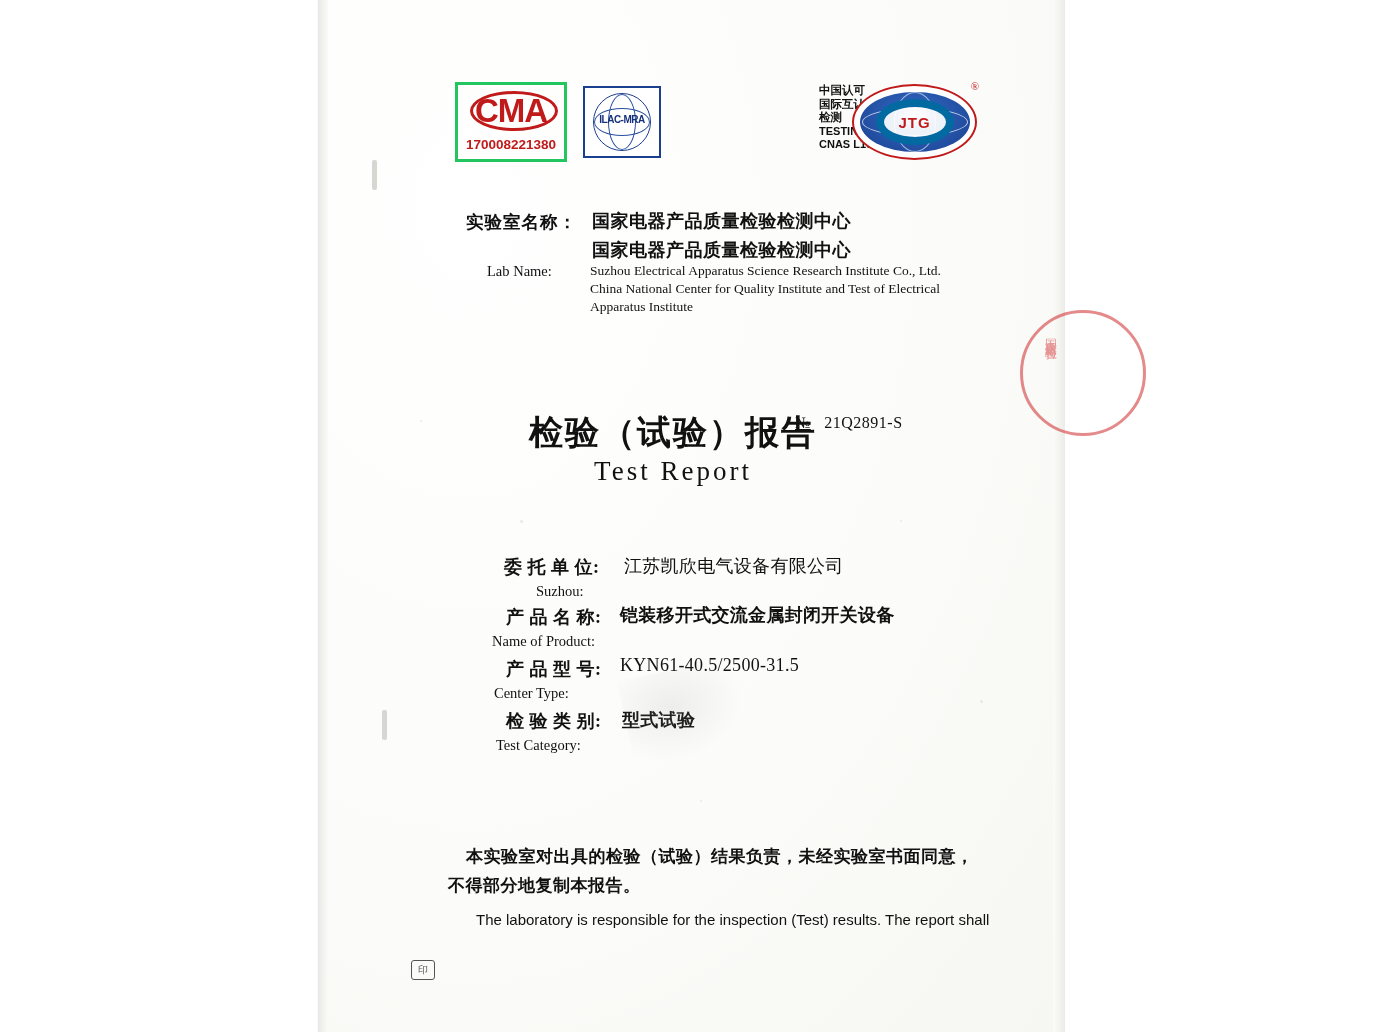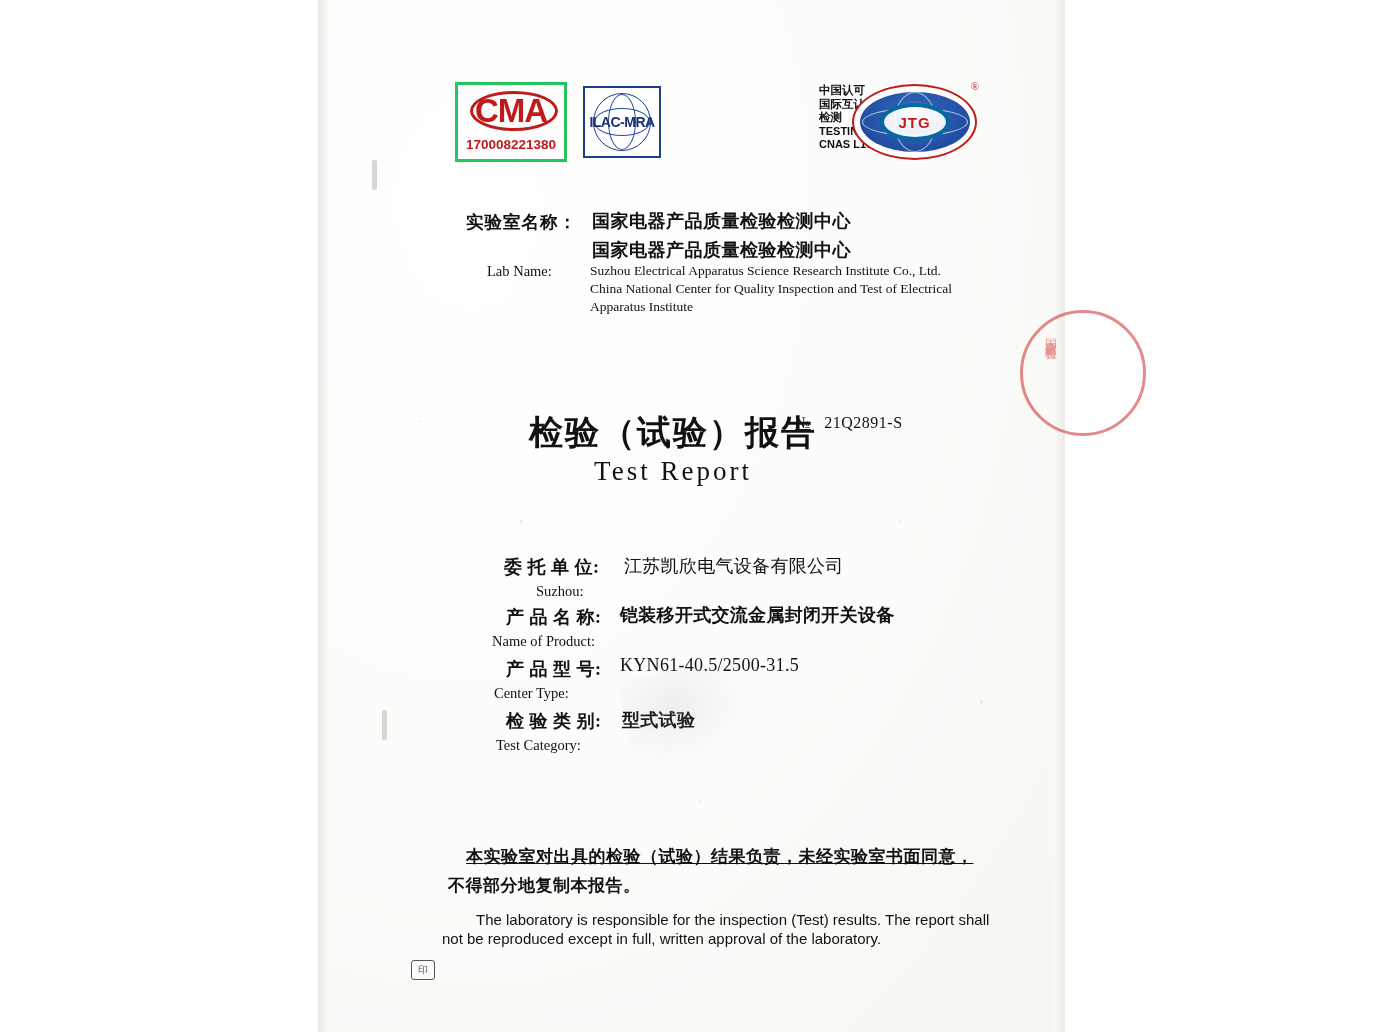--- a/index.html
+++ b/index.html
@@ -139,21 +139,21 @@
     border-radius: 50%;
   }
   .ilac-globe:before { width: 54px; height: 26px; }
   .ilac-globe:after  { width: 26px; height: 54px; }
   .ilac-label {
     position: absolute;
     left: 0; right: 0;
     top: 26px;
     text-align: center;
     font-family: "Liberation Sans", sans-serif;
-    font-size: 14px;
+    font-size: 10px;
     font-weight: bold;
     color: #16307a;
     letter-spacing: -0.5px;
   }
 
   
   .cnas {
     position: absolute;
     left: 222px; top: 2px;
     width: 230px; height: 76px;
@@ -227,21 +227,21 @@
     transform: translate(-50%,-50%);
     width: 40px; height: 58px;
     border: 1px solid rgba(255,255,255,0.6);
     border-radius: 50%;
   }
   .bluelogo-inner {
     position:absolute;
     left: 50%; top: 50%;
     transform: translate(-50%,-50%);
     width: 62px; height: 30px;
-    border: 4px solid #0369a1;
+    border: 8px solid #0369a1;
     border-radius: 50%;
     background: rgba(255,255,255,0.92);
     display:flex; align-items:center; justify-content:center;
     font-family:"Liberation Sans", sans-serif;
     font-weight: bold;
     font-size: 15px;
     color:#c01a1a;
     letter-spacing: 1px;
   }
   .reg-mark {
@@ -376,21 +376,20 @@
     transform: rotate(-12deg);
   }
 
   
   .note-cn-1 {
     position: absolute;
     left: 466px; top: 845px;
     font-size: 17px;
     font-weight: bold;
     letter-spacing: 0.5px;
-    text-decoration: underline;
   }
   .note-cn-2 {
     position: absolute;
     left: 448px; top: 874px;
     font-size: 17px;
     font-weight: bold;
     letter-spacing: 0.5px;
   }
   .note-en-1 {
     position: absolute;
@@ -468,21 +467,21 @@
       <span class="reg-mark">®</span>
     </div>
   </div>
 
   <div class="lab-block">
     <div class="lab-cn-label">实验室名称：</div>
     <div class="lab-en-label">Lab Name:</div>
     <div class="lab-cn-1">国家电器产品质量检验检测中心</div>
     <div class="lab-cn-2">国家电器产品质量检验检测中心</div>
     <div class="lab-en-1">Suzhou Electrical Apparatus Science Research Institute Co., Ltd.</div>
-    <div class="lab-en-2">China National Center for Quality Inspection and Test of    Electrical</div>
+    <div class="lab-en-2">China National Center for Quality Institute and Test of    Electrical</div>
     <div class="lab-en-3">Apparatus Institute</div>
   </div>
 
   <div class="stamp">
     <div class="stamp-text">国家质量检验</div>
   </div>
 
   <div class="report-no">
     <span class="no-sym">№</span>
     &nbsp;&nbsp;<span>21Q2891-S</span>
@@ -508,21 +507,20 @@
     <div class="f-cn" style="left:506px; top:164px;">检 验 类 别:</div>
     <div class="f-en" style="left:496px; top:192px;">Test Category:</div>
     <div class="f-val bold" style="left:622px; top:163px;">型式试验</div>
   </div>
 
   <div class="smudge"></div>
 
   <div class="note-cn-1">本实验室对出具的检验（试验）结果负责，未经实验室书面同意，</div>
   <div class="note-cn-2">不得部分地复制本报告。</div>
   <div class="note-en-1">The laboratory is responsible for the inspection (Test) results. The report shall</div>
-  <div class="note-en-2">not be reproduced except in full, written approval of the laboratory.</div>
 
   <div class="page-mark">印</div>
 
   <div class="speck" style="left:520px; top:520px; width:3px; height:3px;"></div>
   <div class="speck" style="left:900px; top:520px; width:2px; height:2px;"></div>
   <div class="speck" style="left:700px; top:800px; width:2px; height:2px;"></div>
   <div class="speck" style="left:980px; top:700px; width:3px; height:3px;"></div>
   <div class="speck" style="left:420px; top:420px; width:2px; height:2px;"></div>
 
 </div>

